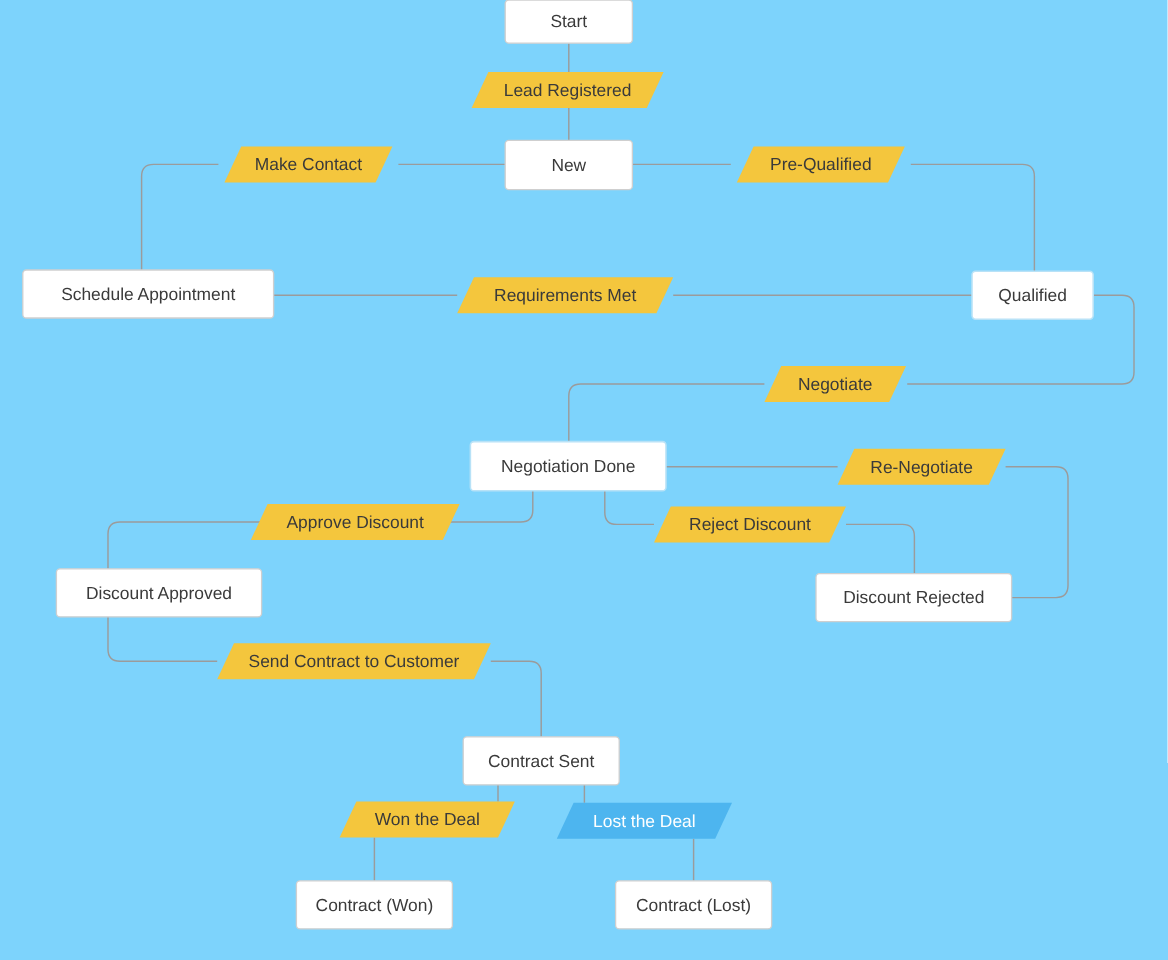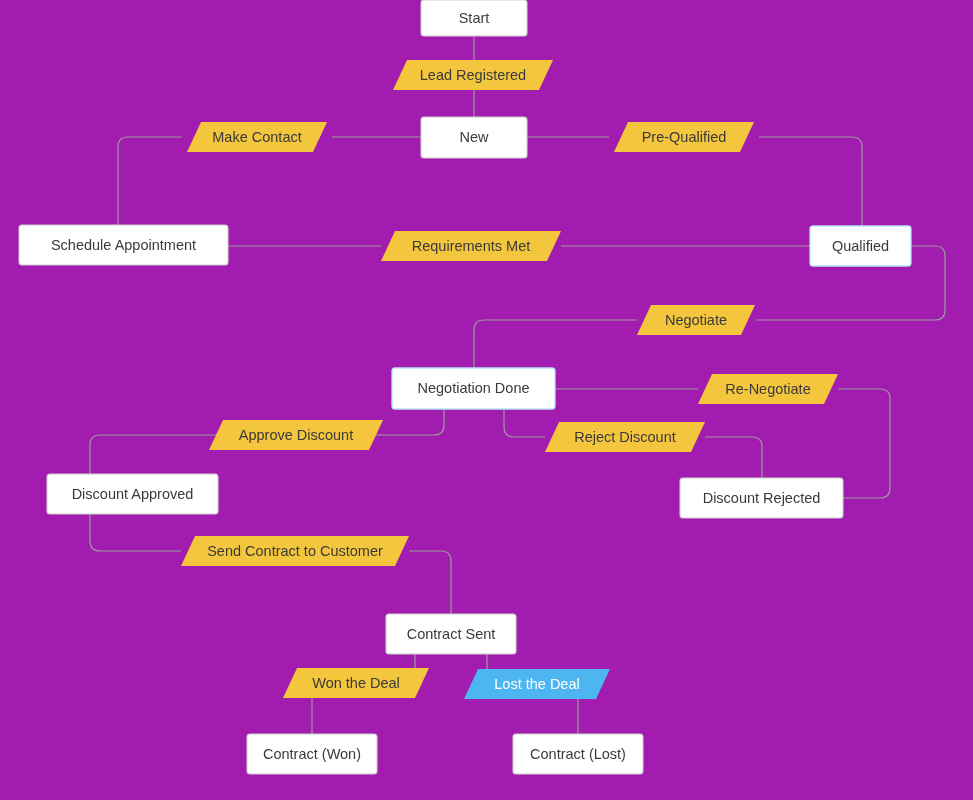--- a/index.html
+++ b/index.html
@@ -7,21 +7,21 @@
     padding: 0;
     background: #ffffff;
   }
   body {
     font-family: "Liberation Sans", sans-serif;
   }
   #canvas-wrap {
     position: relative;
     width: 973px;
     height: 800px;
-    background: #a21caf;
+    background: #7dd3fc;
     overflow: hidden;
   }
   svg#flow {
     position: absolute;
     left: 0;
     top: 0;
     width: 973px;
     height: 800px;
   }
   .conn {

